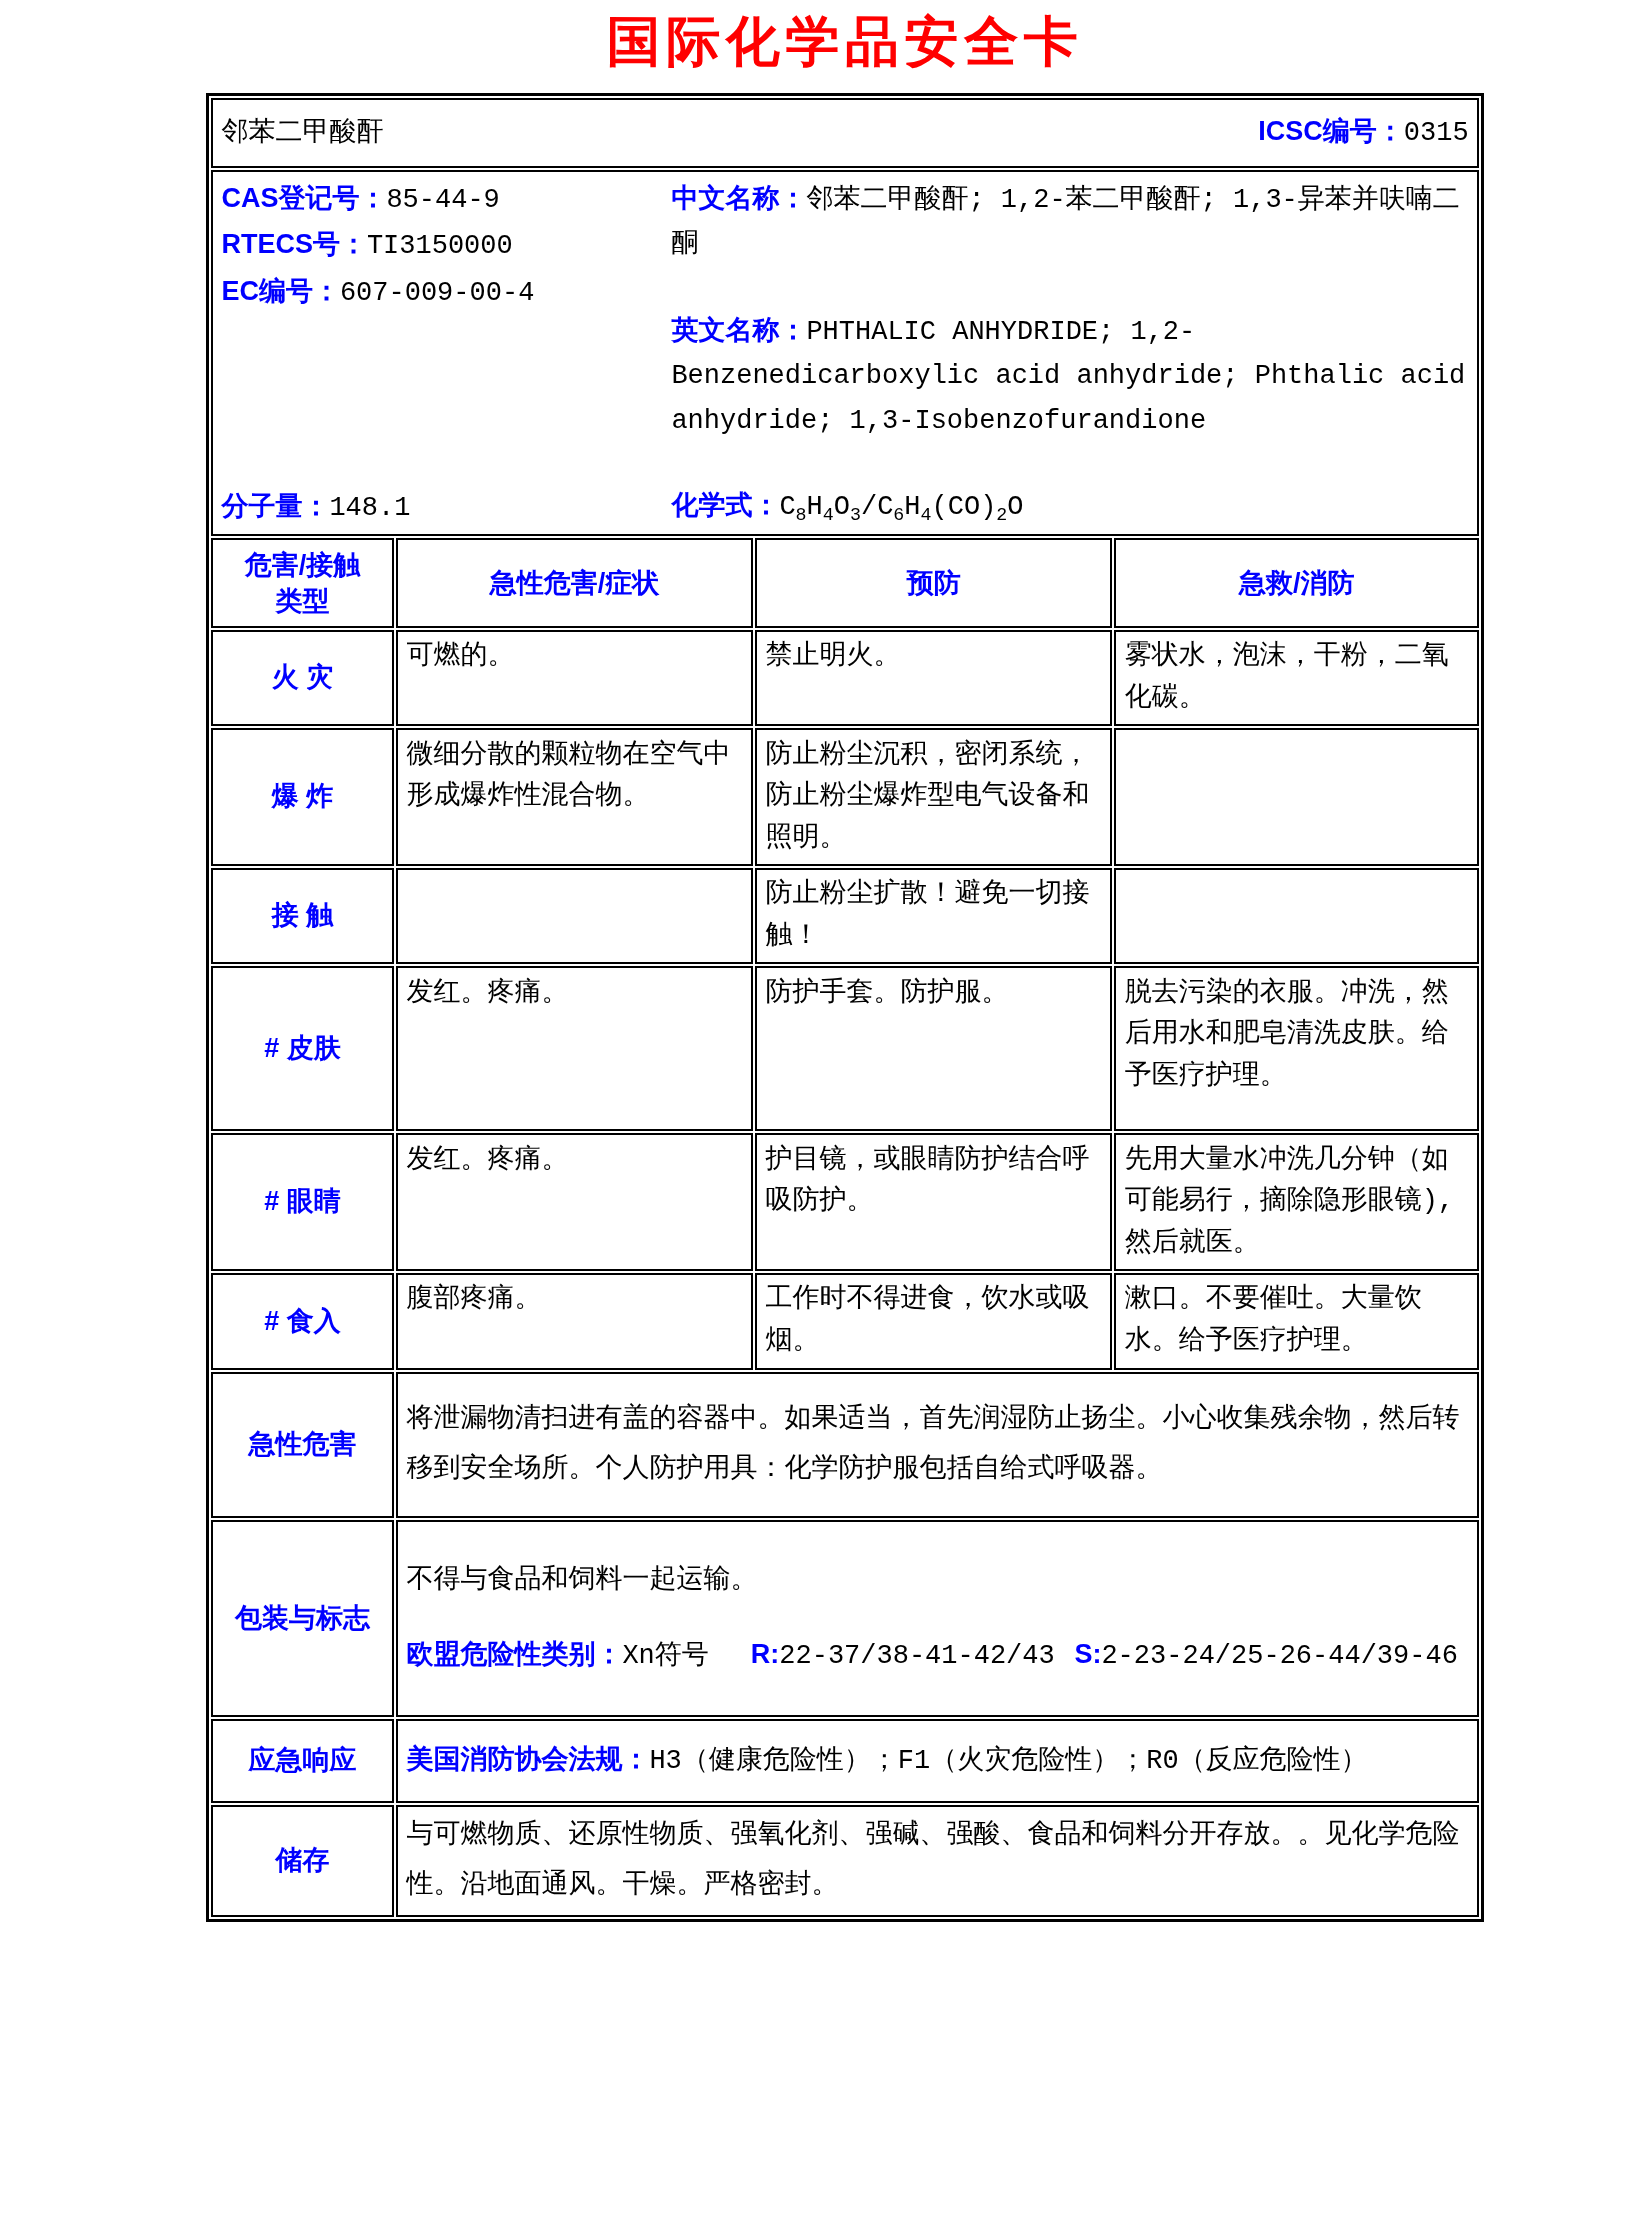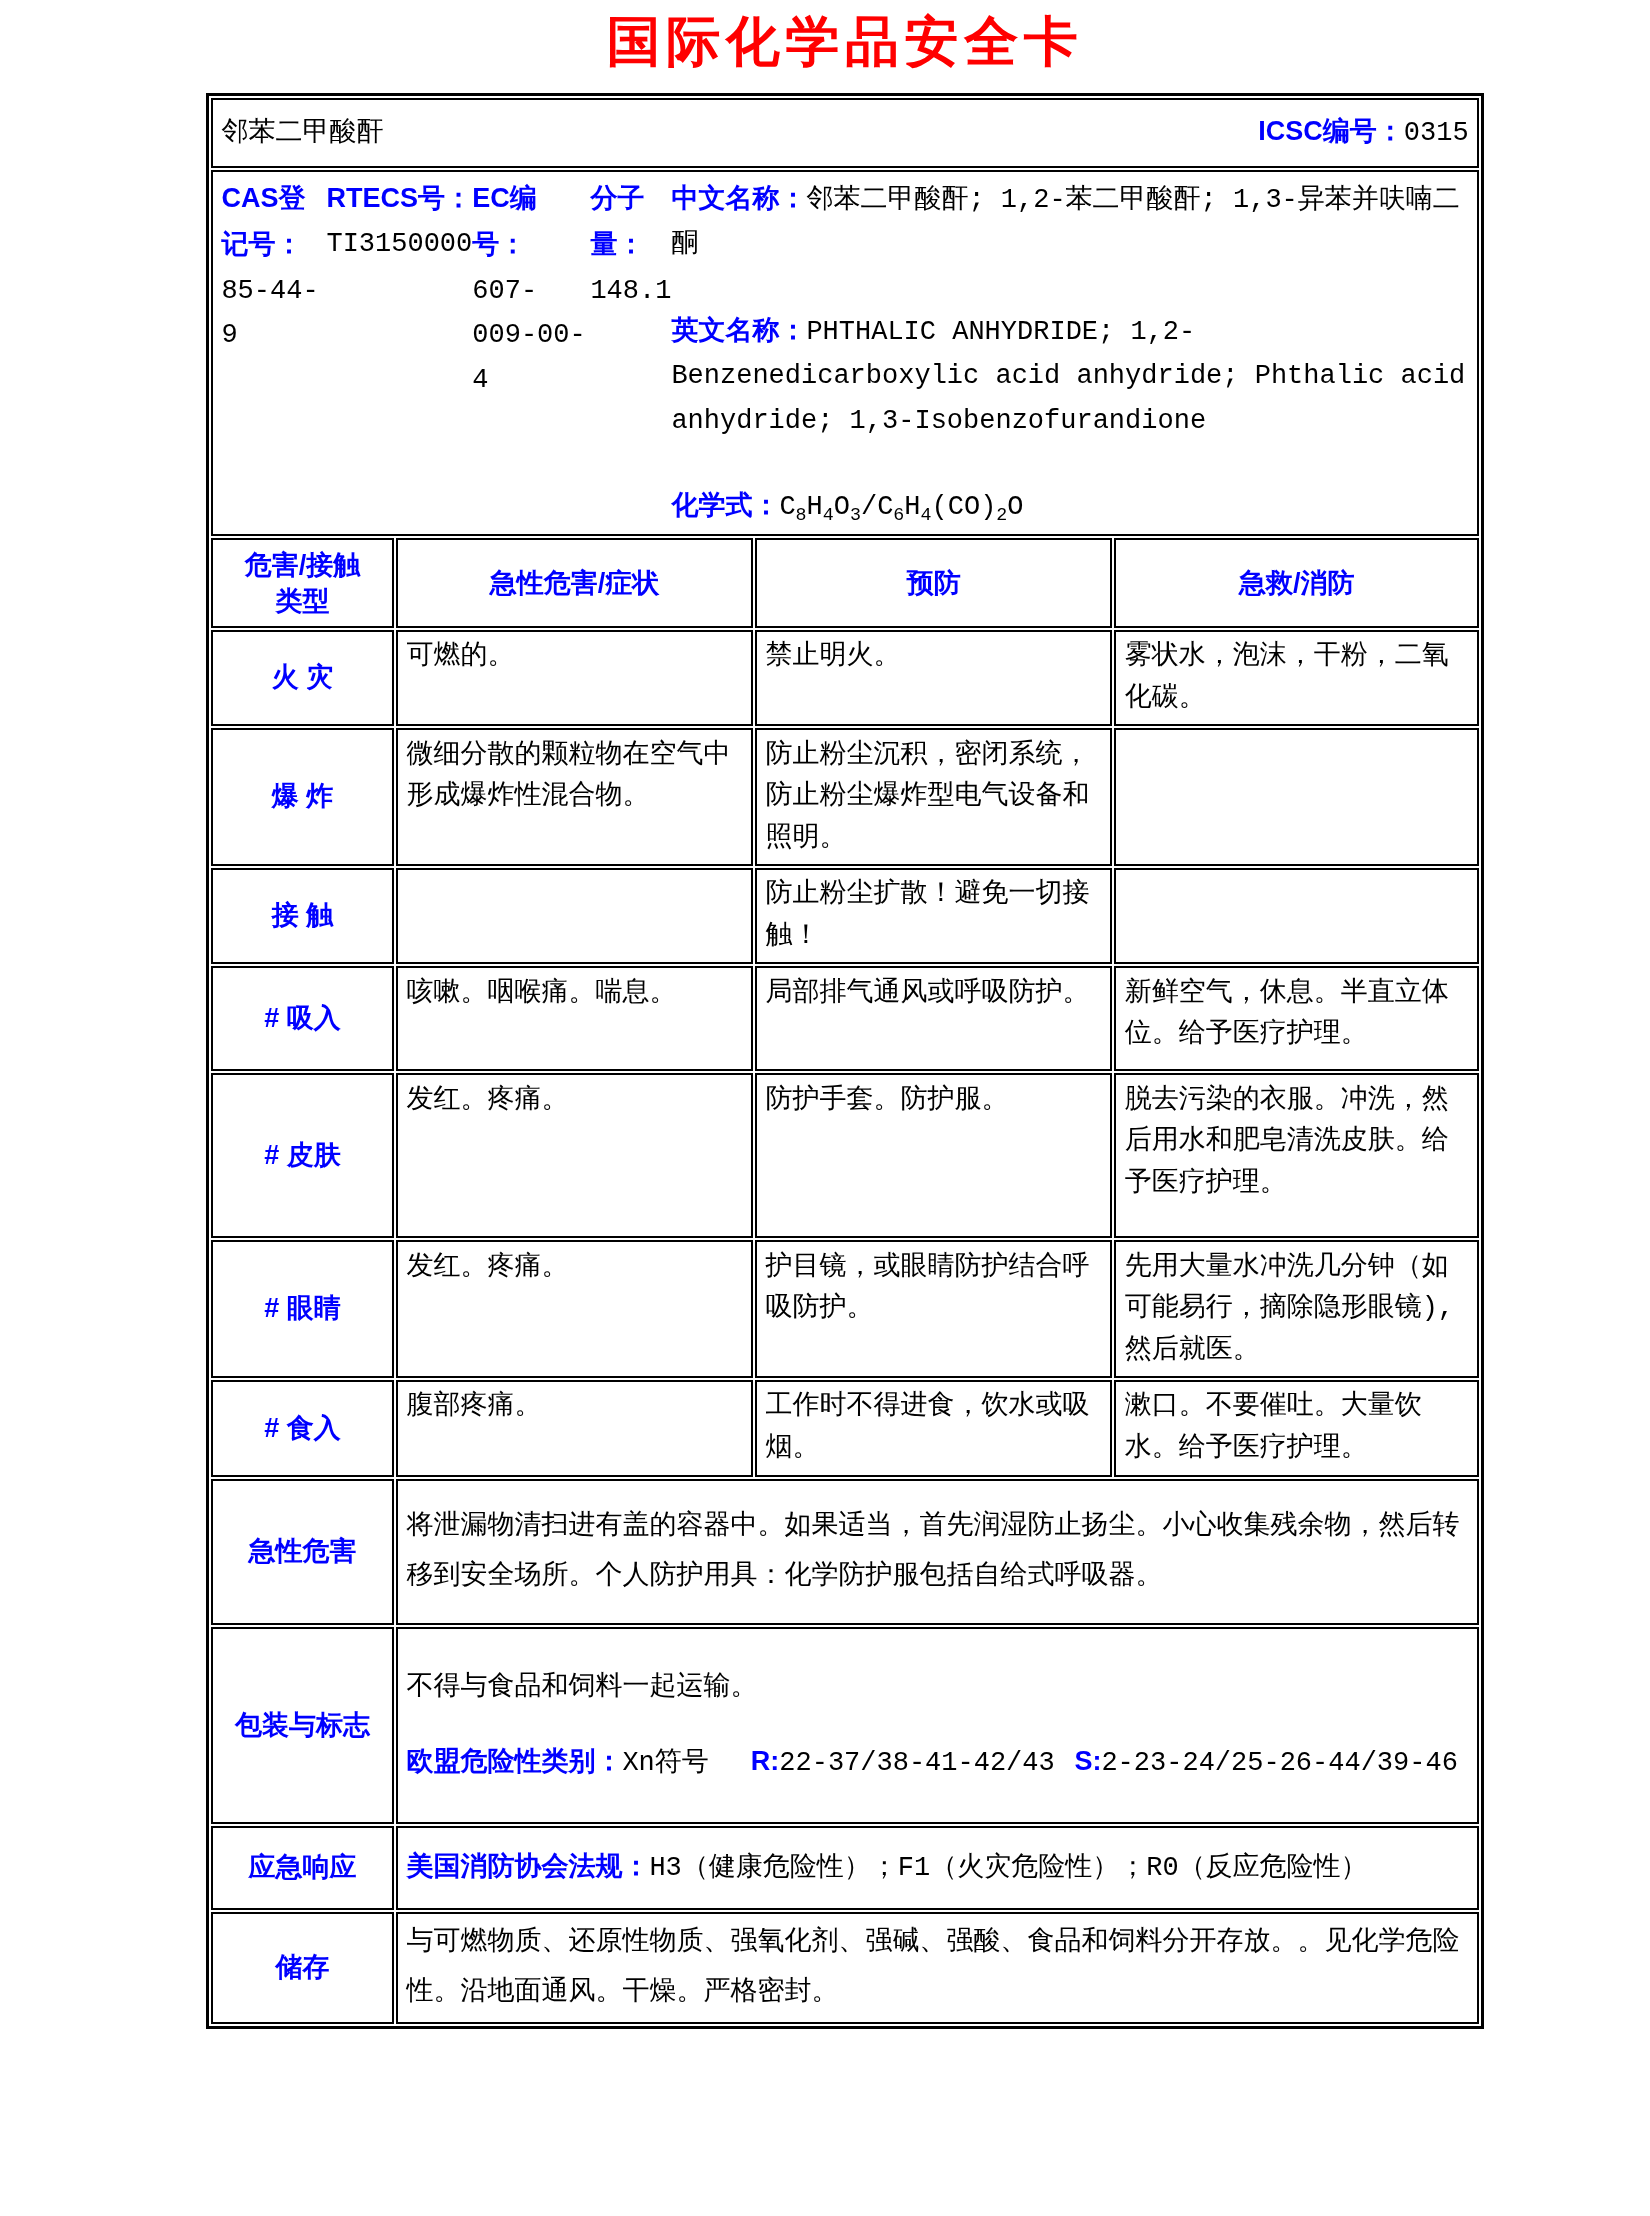--- a/index.html
+++ b/index.html
@@ -41,21 +41,21 @@
     color: #0000ff;
     font-family: "Liberation Sans", "DejaVu Sans", sans-serif;
     font-weight: bold;
   }
   
   tr.r-name td { height: 70px; vertical-align: middle; }
   .name-flex { display: flex; justify-content: space-between; align-items: baseline; text-align: center; }
   
   tr.r-ids td { height: 338px; line-height: 1.65; }
   .ids-flex { display: flex; height: 100%; }
-  .ids-left { width: 450px; display: flex; }
+  .ids-left { width: 450px; display: flex; flex-direction: column; }
   .ids-left .spacer { flex: 1; }
   .ids-right { flex: 1; display: flex; flex-direction: column; }
   .cn-block { margin-bottom: 41px; }
   .en-block { margin-bottom: 39px; }
   sub { font-size: 18.3px; }
   
   tr.r-head td {
     height: 90px;
     text-align: center;
     vertical-align: middle;
@@ -160,26 +160,20 @@
     <td>微细分散的颗粒物在空气中形成爆炸性混合物。</td>
     <td>防止粉尘沉积，密闭系统，防止粉尘爆炸型电气设备和照明。</td>
     <td></td>
   </tr>
   <tr class="r-cont">
     <td class="label-cell lbl">接 触</td>
     <td></td>
     <td>防止粉尘扩散！避免一切接触！</td>
     <td></td>
   </tr>
-  <tr class="r-inh">
-    <td class="label-cell lbl"># 吸入</td>
-    <td>咳嗽。咽喉痛。喘息。</td>
-    <td>局部排气通风或呼吸防护。</td>
-    <td>新鲜空气，休息。半直立体位。给予医疗护理。</td>
-  </tr>
   <tr class="r-skin">
     <td class="label-cell lbl"># 皮肤</td>
     <td>发红。疼痛。</td>
     <td>防护手套。防护服。</td>
     <td>脱去污染的衣服。冲洗，然后用水和肥皂清洗皮肤。给予医疗护理。</td>
   </tr>
   <tr class="r-eye">
     <td class="label-cell lbl"># 眼睛</td>
     <td>发红。疼痛。</td>
     <td>护目镜，或眼睛防护结合呼吸防护。</td>

